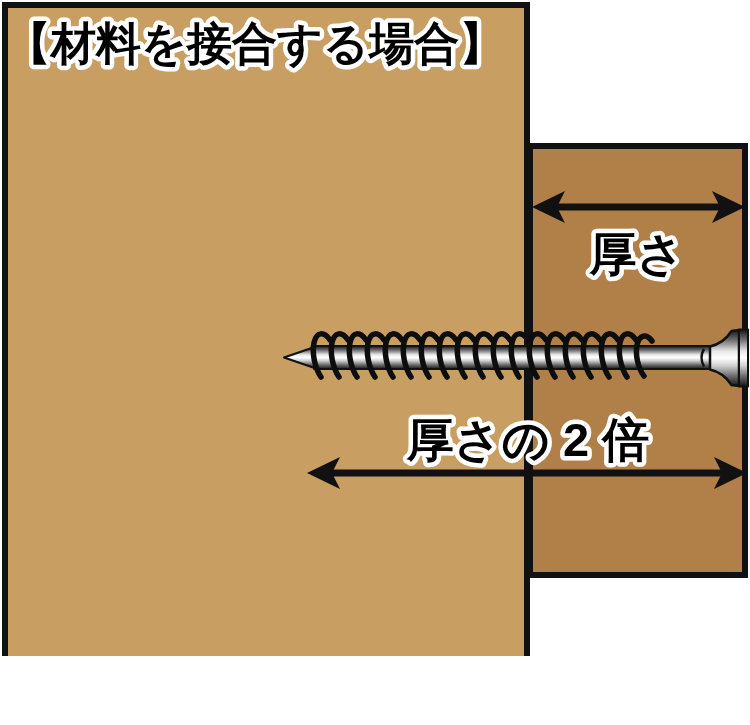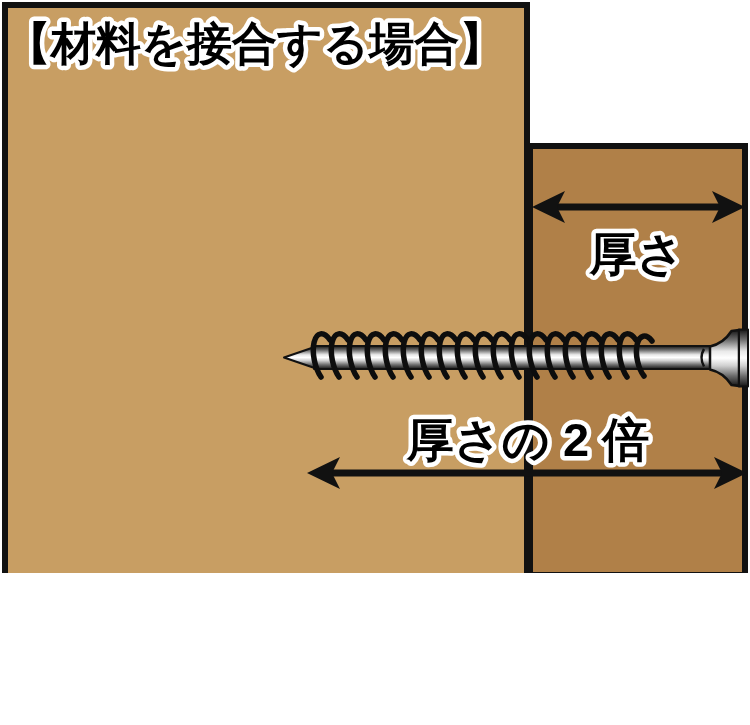--- a/index.html
+++ b/index.html
@@ -3,21 +3,21 @@
 <meta charset="utf-8">
 <style>
   html, body {
     margin: 0;
     padding: 0;
     background: #ffffff;
   }
   .canvas {
     position: relative;
     width: 750px;
-    height: 573px;
+    height: 656px;
     background: var(--background, #ffffff);
     overflow: hidden;
     font-family: "Liberation Sans", sans-serif;
     text-align: right;
   }
   .board {
     position: absolute;
     box-sizing: border-box;
     border: 6px solid var(--outline, #111111);
   }

